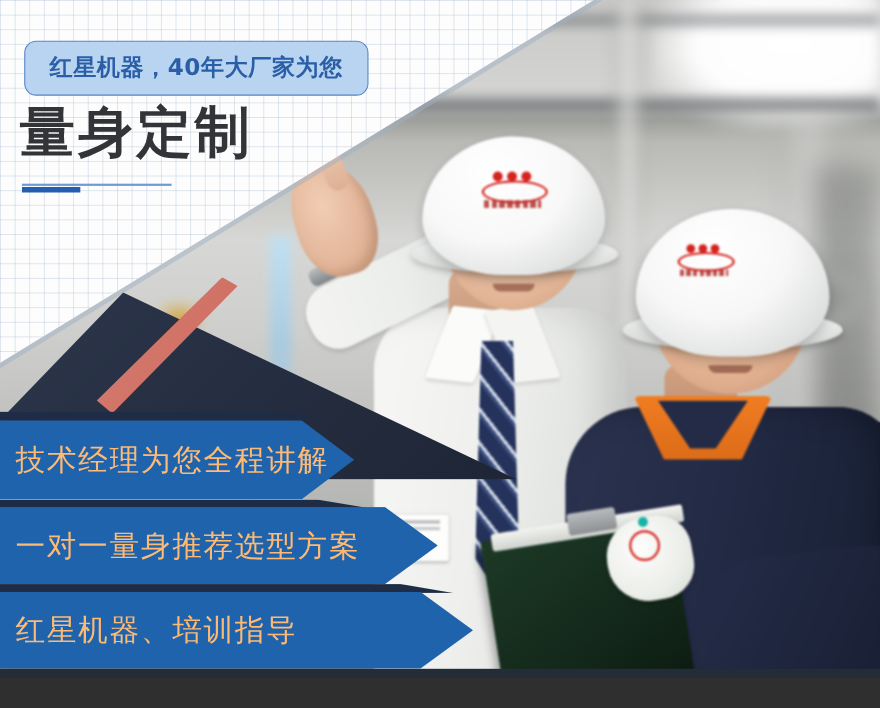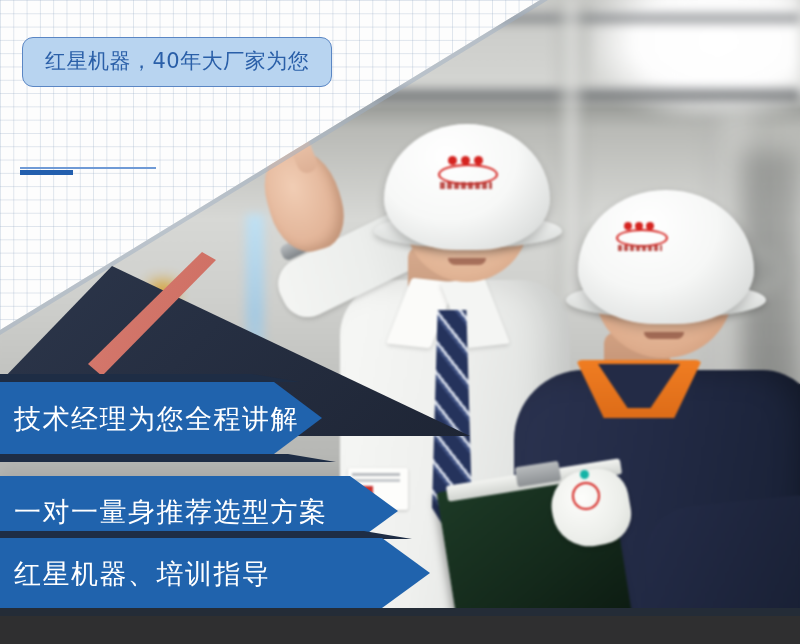--- a/index.html
+++ b/index.html
@@ -358,21 +358,21 @@
   }
 
   
   .badge{
     position:absolute;left:22px;top:37px;
     padding:9px 22px 11px 22px;
     background:#b8d4f0;
     border:1.6px solid #5a86c4;
     border-radius:11px;
     box-sizing:border-box;
-    height:50px;display:flex;align-items:center;
+    height:50px;display:flex;align-items:center;font-weight:bold;
   }
   .badge-text{
     font-size:21px;color:#2a5fa8;letter-spacing:.5px;
     font-family:"DejaVu Sans","Liberation Sans",sans-serif;
     white-space:nowrap;line-height:1;
   }
 
   
   .headline{
     position:absolute;left:18px;top:92px;
@@ -391,26 +391,26 @@
 
   
   .bars{position:absolute;left:0;top:0;width:800px;height:644px;}
   .bar{
     position:absolute;left:0;display:flex;align-items:center;
     background:#2063ad;
     box-sizing:border-box;
   }
   .bar-1{top:382px;height:72px;width:322px;
     clip-path:polygon(0 0, 274px 0, 322px 36px, 274px 72px, 0 72px);}
-  .bar-2{top:476px;height:70px;width:398px;
+  .bar-2{top:461px;height:70px;width:398px;
     clip-path:polygon(0 0, 350px 0, 398px 35px, 350px 70px, 0 70px);}
   .bar-3{top:538px;height:70px;width:430px;
     clip-path:polygon(0 0, 382px 0, 430px 35px, 382px 70px, 0 70px);}
   .bar-text{
-    color:#ffffff;font-size:27px;letter-spacing:1.5px;
+    color:#fdba74;font-size:27px;letter-spacing:1.5px;
     font-family:"DejaVu Sans","Liberation Sans",sans-serif;
     white-space:nowrap;padding-left:14px;line-height:1;
   }
   
   .gap{
     position:absolute;left:0;background:#1e2d45;
   }
   .gap-1{top:454px;height:8px;width:336px;
     clip-path:polygon(0 0, 288px 0, 336px 8px, 0 8px);}
   .gap-2{top:531px;height:8px;width:412px;
@@ -518,20 +518,21 @@
   </div>
   <div class="grid-edge"></div>
 
   <div class="navy-tri"></div>
   <div class="salmon"></div>
 
   <div class="badge">
     <span class="badge-text">红星机器，40年大厂家为您</span>
   </div>
 
+  <div class="headline">量身定制</div>
   <div class="rule-thin"></div>
   <div class="rule-thick"></div>
 
   <div class="bars">
     <div class="gap gap-0"></div>
 
     <div class="bar bar-1">
       <span class="bar-text">技术经理为您全程讲解</span>
     </div>
 

